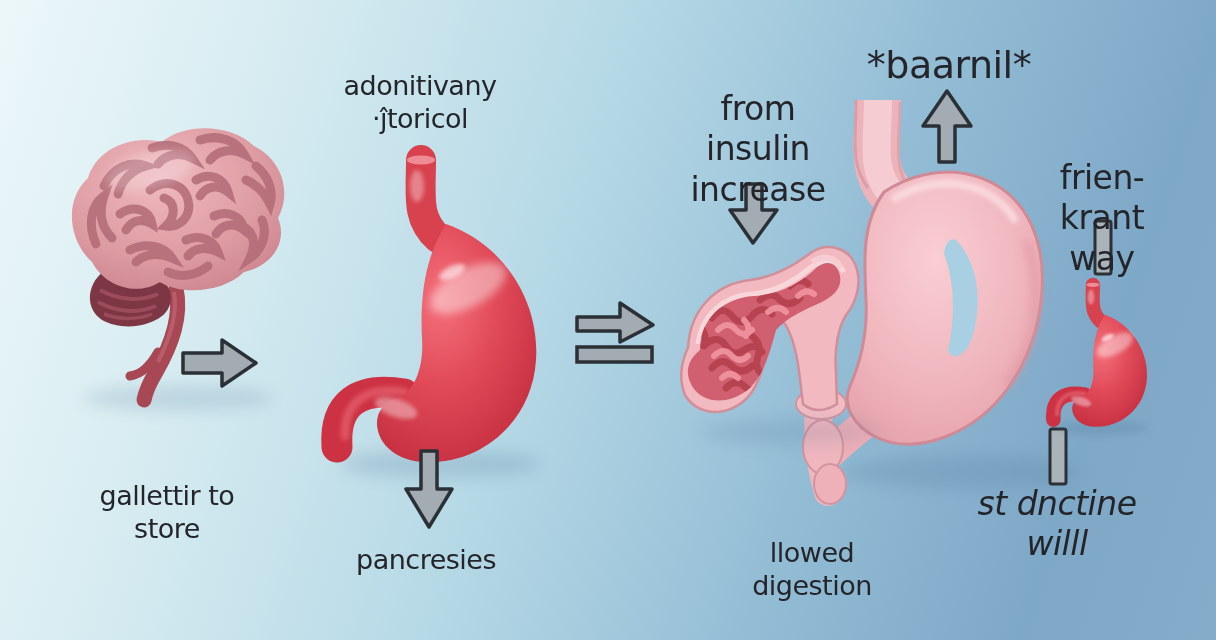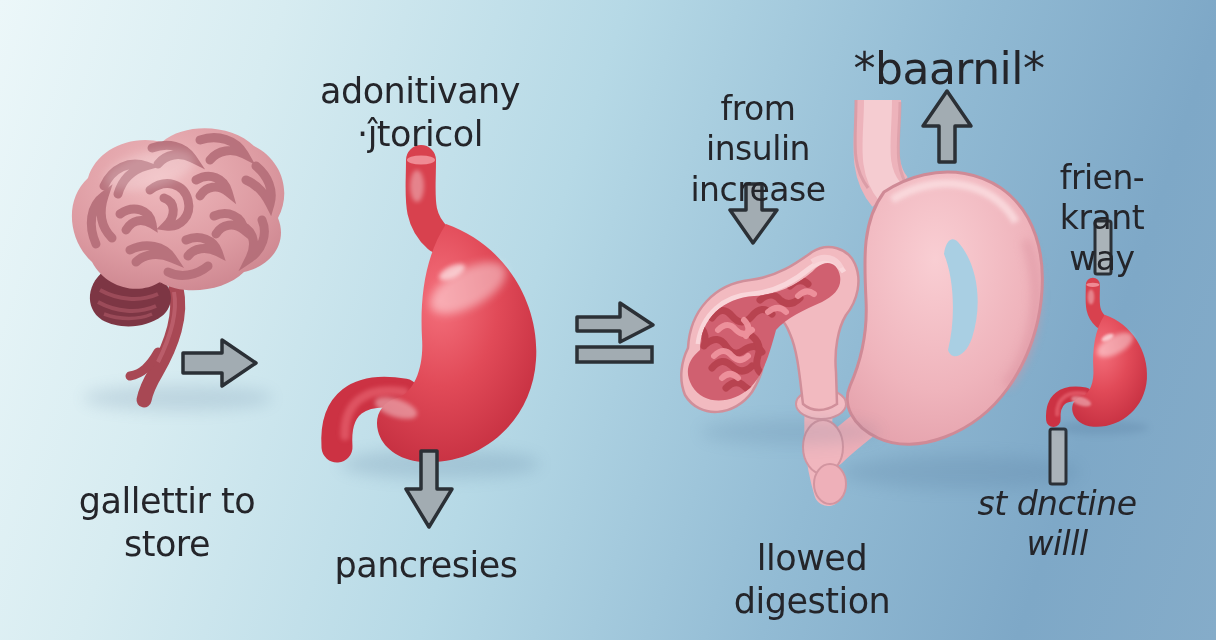--- a/index.html
+++ b/index.html
@@ -15,22 +15,22 @@
     position:absolute;z-index:2;
     transform:translateX(-50%);
     text-align:center;
     white-space:pre-line;
     color:#24252a;
     letter-spacing:-0.5px;
     line-height:1.22;
     font-family:"DejaVu Sans",sans-serif;
   }
   .fs34{font-size:33px;}
-  .fs36{font-size:35px;}
-  .fs38{font-size:44px;}
+  .fs36{font-size:27px;}
+  .fs38{font-size:38px;}
 </style>
 </head>
 <body>
 
 <div class="canvas">
 
   <svg class="art" width="1216" height="640" viewBox="0 0 1216 640">
     <defs>
       <filter id="b2" x="-50%" y="-50%" width="200%" height="200%">
           <feGaussianBlur stdDeviation="2"></feGaussianBlur>

